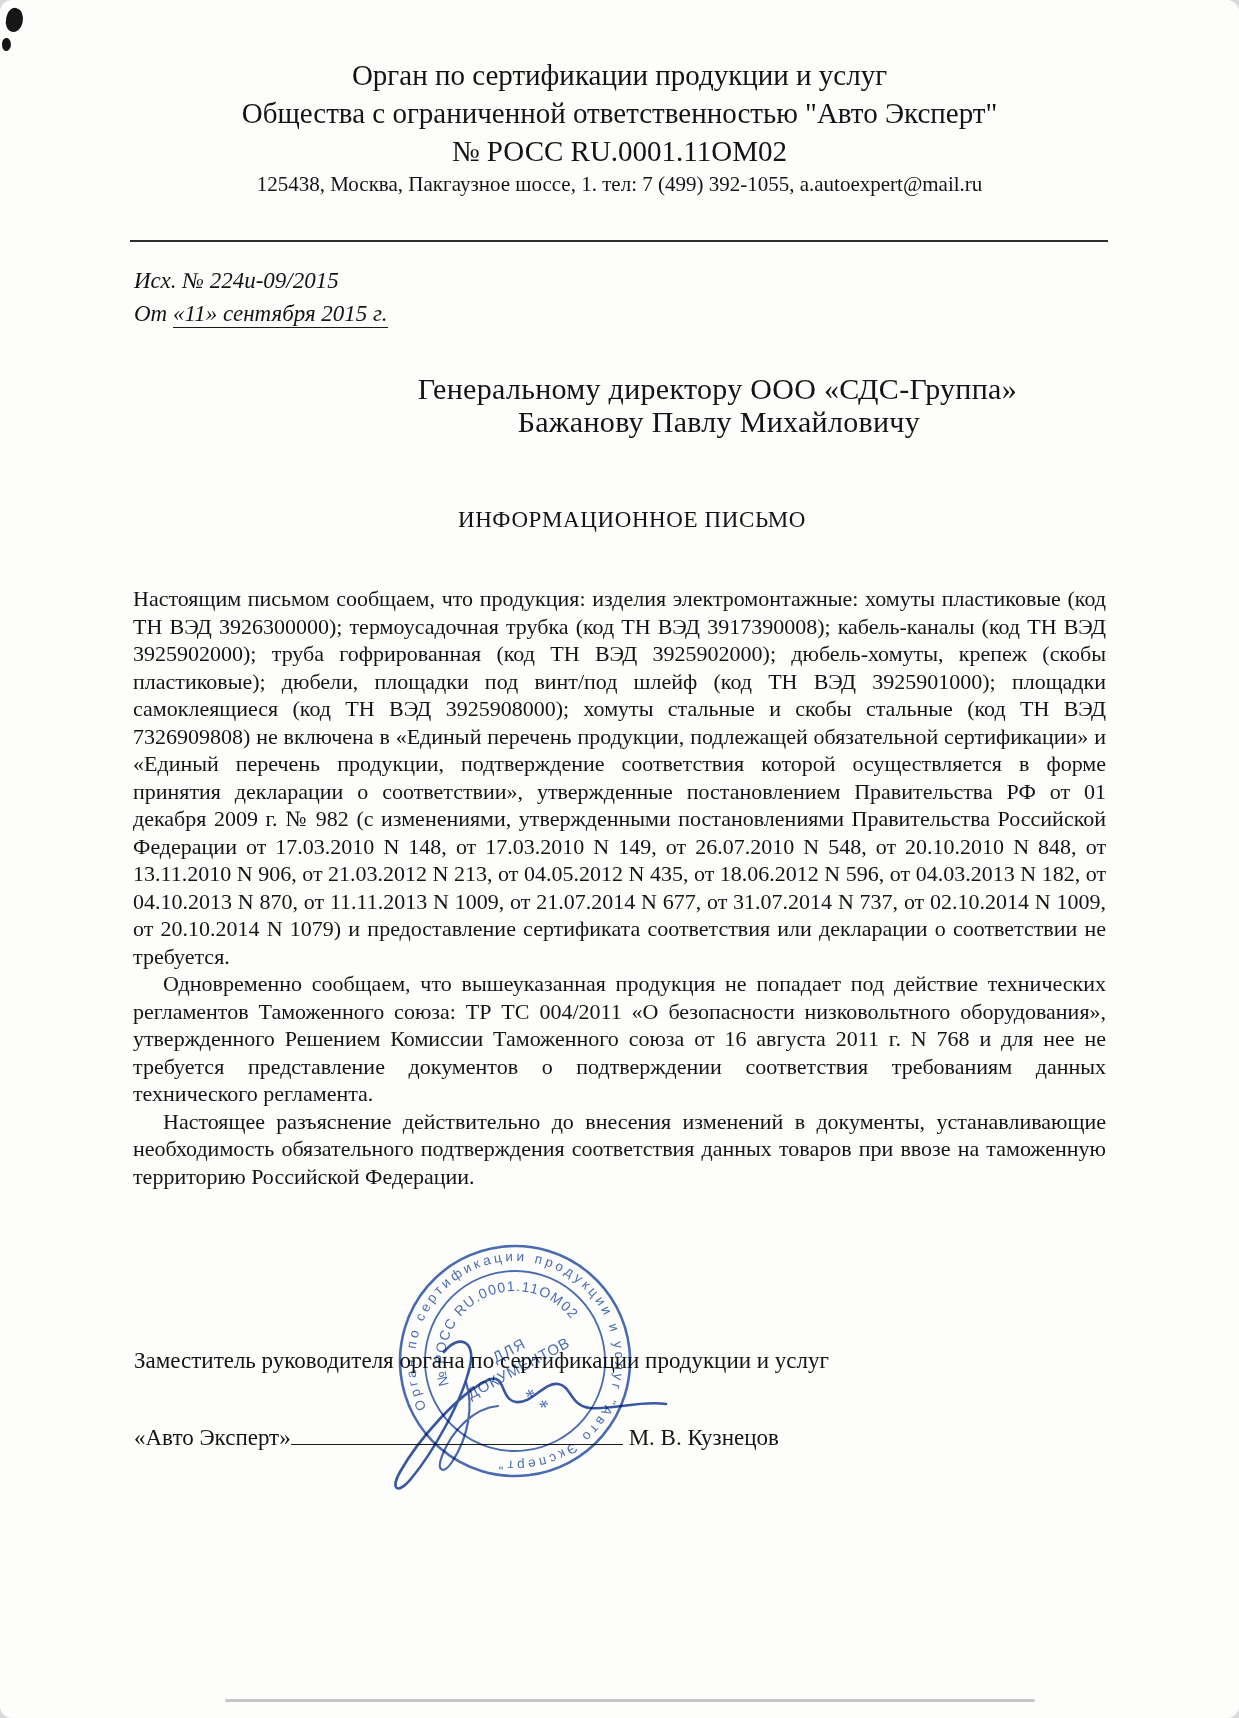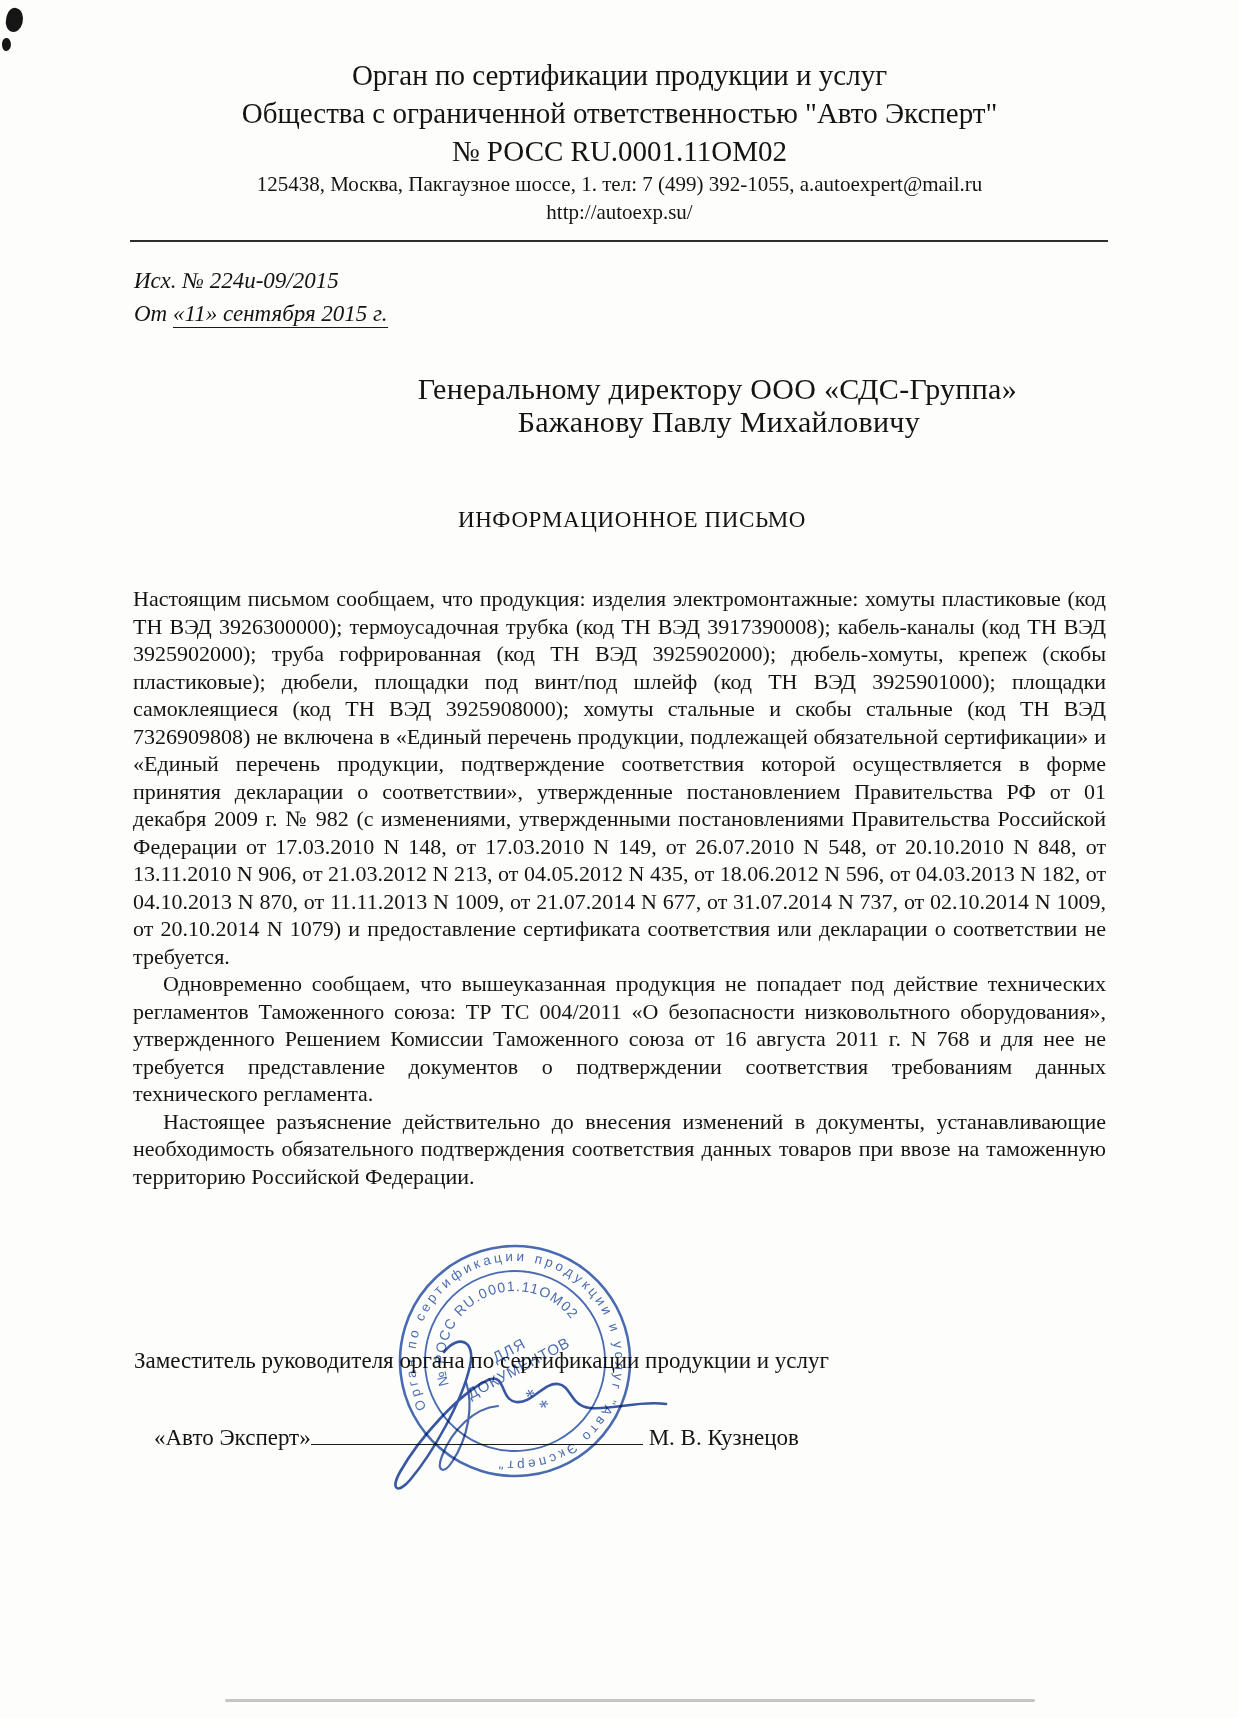--- a/index.html
+++ b/index.html
@@ -5,20 +5,21 @@
   html, body { margin: 0; padding: 0; background: #d9d9d9; }
   .page {
     position: relative;
     width: 1239px;
     height: 1718px;
     margin: 0 auto;
     background: #fdfdfb;
     font-family: "Liberation Serif", "DejaVu Serif", serif;
     color: #141414;
     overflow: hidden;
+    border-radius: 12px;
   }
 
   
   .scan-mark { position: absolute; background: #161616; }
   .scan-mark.m1 { left: 6px; top: 8px; width: 17px; height: 24px; border-radius: 45% 60% 50% 55%; transform: rotate(14deg); }
   .scan-mark.m2 { left: 2px; top: 38px; width: 9px; height: 13px; border-radius: 55% 45% 60% 40%; transform: rotate(-8deg); }
   .scan-line-bottom { position: absolute; left: 225px; top: 1699px; width: 810px; height: 3px; background: #a8a8a8; opacity: .65; border-radius: 2px; }
 
   
   .letterhead { position: absolute; left: 0; right: 0; top: 56px; text-align: center; }
@@ -38,21 +39,21 @@
   
   .doc-title { position: absolute; left: 146px; width: 972px; top: 507px; text-align: center; font-size: 23px; letter-spacing: .6px; }
 
   
   .body-text { position: absolute; left: 133px; top: 585px; width: 973px; font-size: 22px; line-height: 27.5px; text-align: justify; }
   .body-text p { margin: 0; }
   .body-text p.indent { text-indent: 30px; }
 
   
   .sig-position { position: absolute; left: 134px; top: 1348px; font-size: 23px; }
-  .sig-row { position: absolute; left: 134px; top: 1420px; font-size: 23px; display: flex; align-items: baseline; margin-left: 20px; }
+  .sig-row { position: absolute; left: 134px; top: 1420px; font-size: 23px; display: flex; align-items: baseline; }
   .sig-line { display: inline-block; width: 332px; border-bottom: 1.6px solid #1a1a1a; height: 24px; margin-right: 6px; }
   .sig-name { white-space: nowrap; }
 
   
   .stamp-wrap {
     position: absolute; left: 392px; top: 1238px; width: 246px; height: 246px;
     transform: rotate(-28deg);
     mix-blend-mode: multiply;
     opacity: .92;
     pointer-events: none;
@@ -69,21 +70,20 @@
 
   <div class="scan-mark m1"></div>
   <div class="scan-mark m2"></div>
   <div class="scan-line-bottom"></div>
 
   <header class="letterhead">
     <div class="lh-big">Орган по сертификации продукции и услуг</div>
     <div class="lh-big">Общества с ограниченной ответственностью "Авто Эксперт"</div>
     <div class="lh-big">№ РОСС RU.0001.11ОМ02</div>
     <div class="lh-small">125438, Москва, Пакгаузное шоссе, 1. тел: 7 (499) 392-1055, a.autoexpert@mail.ru</div>
-    <div class="lh-small">http://autoexp.su/</div>
   </header>
 
   <hr class="divider">
 
   <div class="ref-block">
     <div>Исх. № 224и-09/2015</div>
     <div><span>От </span><span class="underlined">«11» сентября 2015 г.</span></div>
   </div>
 
   <div class="addressee">

